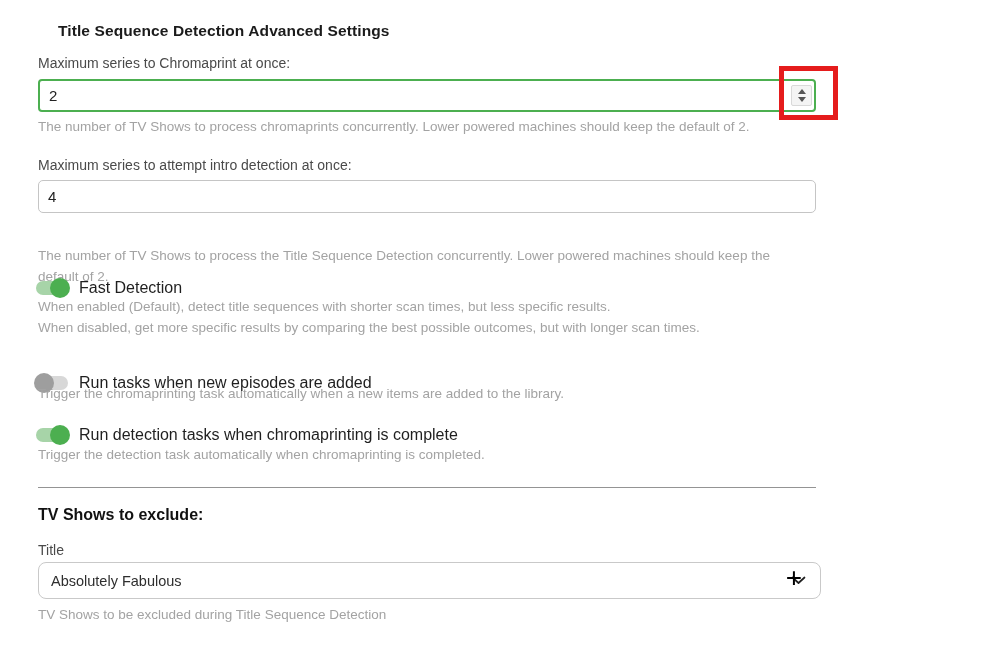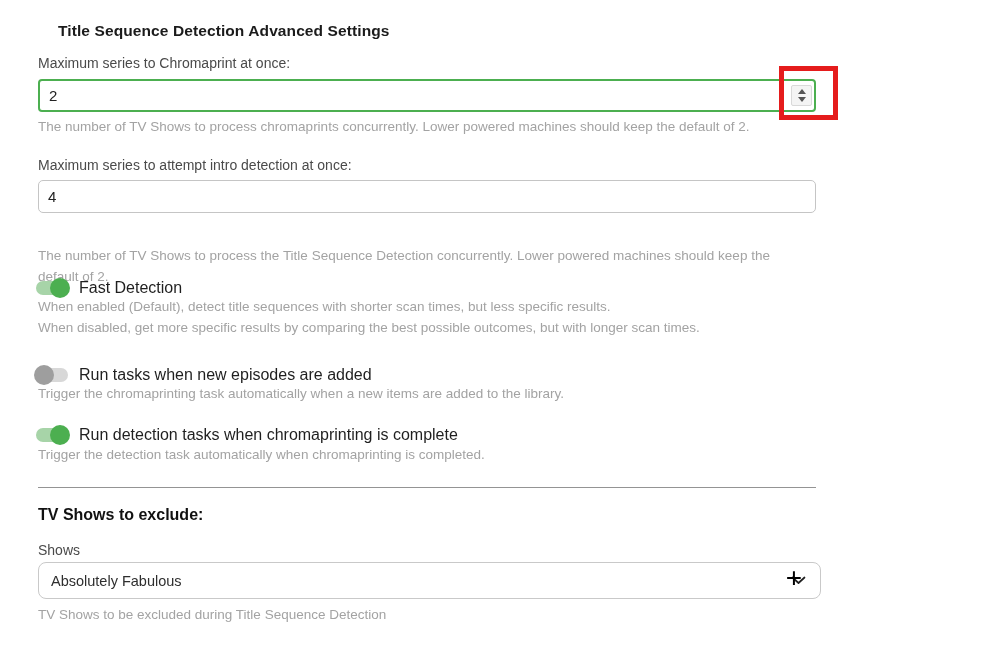--- a/index.html
+++ b/index.html
@@ -79,21 +79,21 @@
       <span class="track"></span>
       <span class="knob"></span>
     </span>
     <span class="toggle-label">Fast Detection</span>
   </div>
   <div class="abs help" style="top:296px;">
     <div>When enabled (Default), detect title sequences with shorter scan times, but less specific results.</div>
     <div>When disabled, get more specific results by comparing the best possible outcomes, but with longer scan times.</div>
   </div>
 
-  <div class="abs toggle-row" style="top:364px;">
+  <div class="abs toggle-row" style="top:372px;">
     <span class="switch off" role="switch">
       <span class="track"></span>
       <span class="knob"></span>
     </span>
     <span class="toggle-label">Run tasks when new episodes are added</span>
   </div>
   <div class="abs help" style="top:383px;">
     <div>Trigger the chromaprinting task automatically when a new items are added to the library.</div>
   </div>
 
@@ -104,21 +104,21 @@
     </span>
     <span class="toggle-label">Run detection tasks when chromaprinting is complete</span>
   </div>
   <div class="abs help" style="top:444px;">
     <div>Trigger the detection task automatically when chromaprinting is completed.</div>
   </div>
 
   <div class="abs divider"></div>
 
   <div class="abs sub-heading">TV Shows to exclude:</div>
-  <div class="abs select-label">Shows</div>
+  <div class="abs select-label">Title</div>
 
   <div class="abs select-box" role="combobox">
     <span class="select-value">Absolutely Fabulous</span>
     <svg width="15" height="9" viewBox="0 0 15 9">
       <path d="M1.5 1.5 L7.5 7 L13.5 1.5" fill="none" stroke="#1f1f1f" stroke-width="1.7" stroke-linecap="round" stroke-linejoin="round"></path>
     </svg>
   </div>
   <button class="abs add-btn">+</button>
 
   <div class="abs help" style="top:604px;">TV Shows to be excluded during Title Sequence Detection</div>

